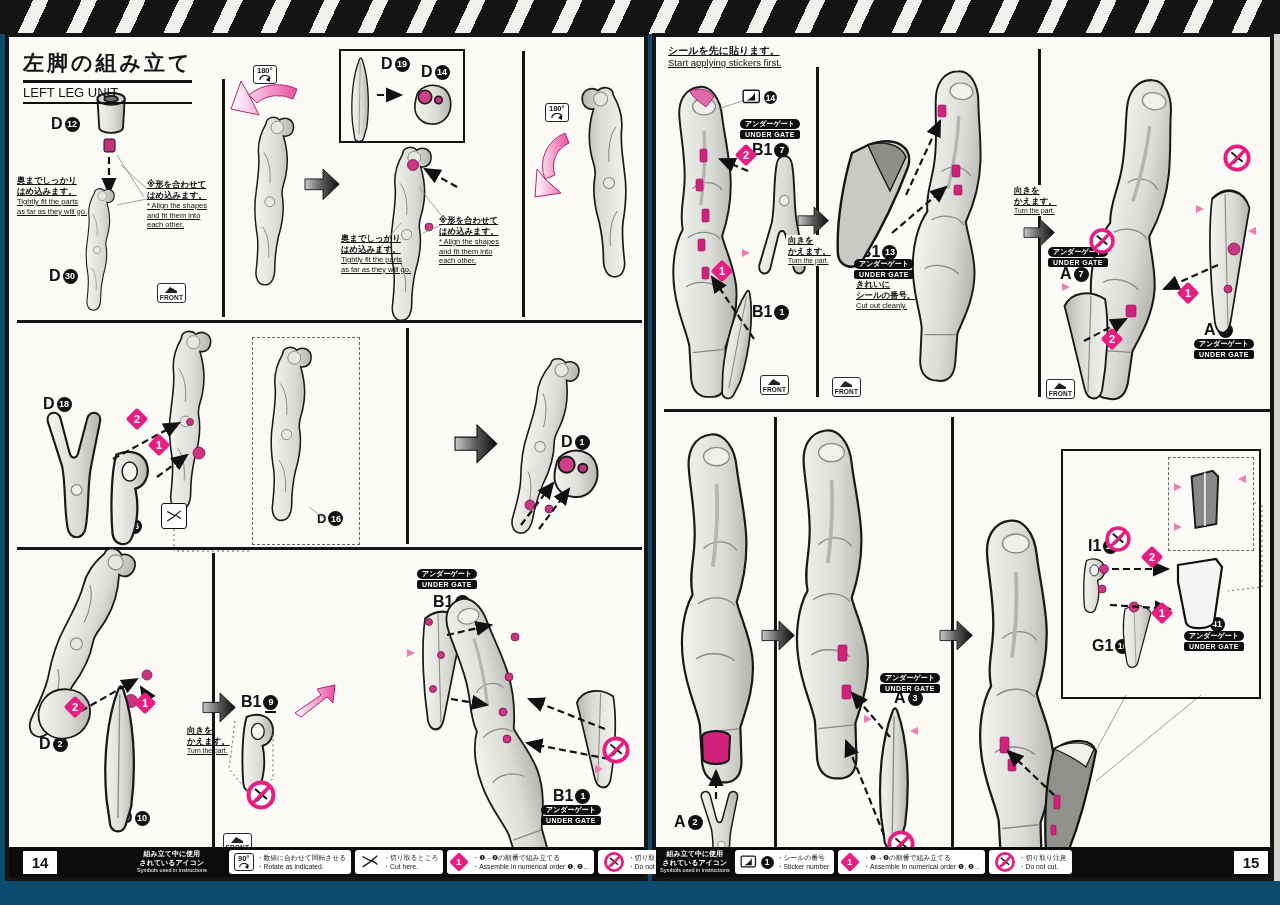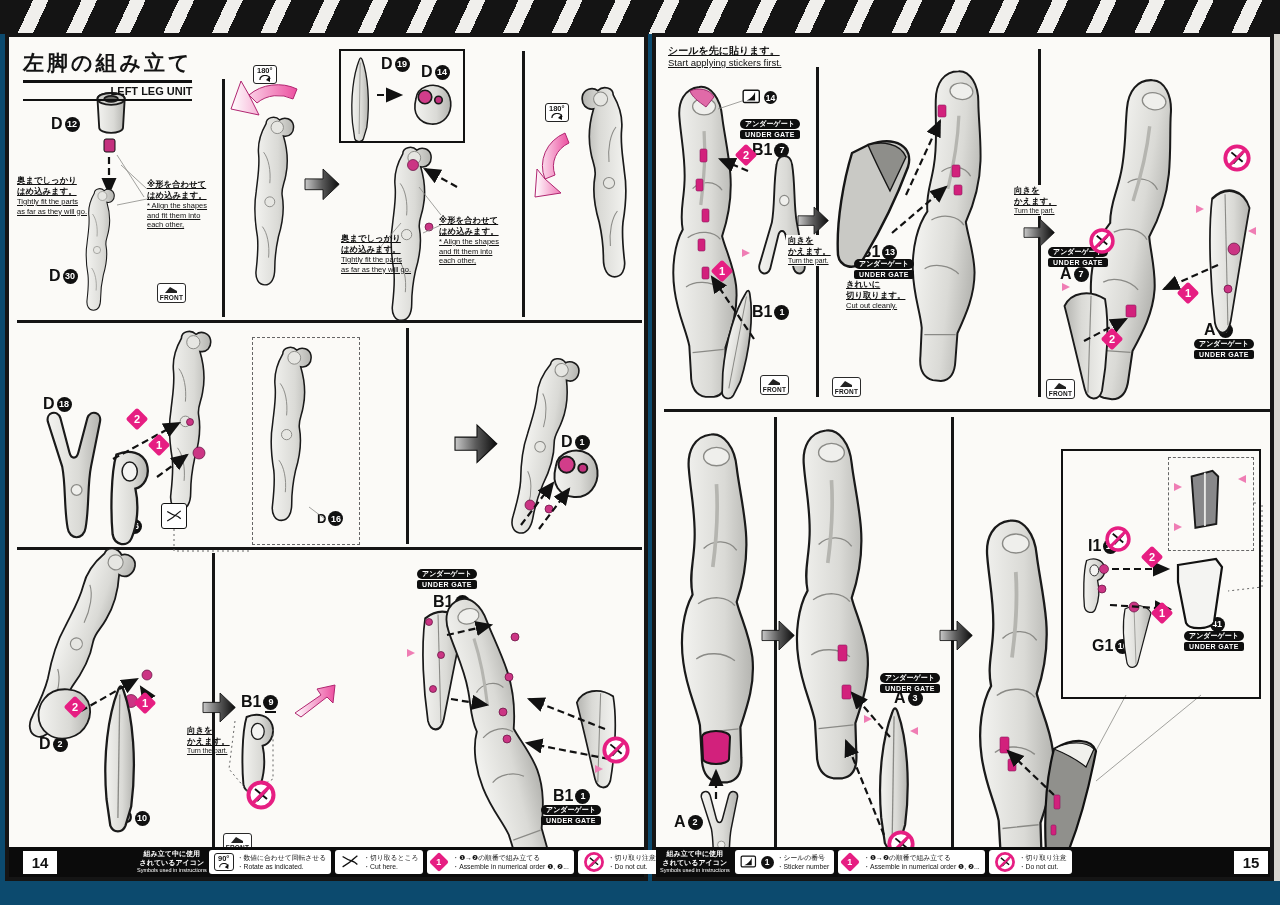--- a/index.html
+++ b/index.html
@@ -262,21 +262,21 @@
     <path class="dl" d="M438,598 L482,588"></path>
         <path class="dl" d="M442,662 L478,668"></path>
     <path class="dl" d="M596,692 L520,662"></path>
         <path class="dl" d="M600,722 L518,706"></path>
     <polygon class="tri" points="398,612 406,616 398,620"></polygon>
         <polygon class="tri" points="586,728 594,732 586,736"></polygon>
   </svg>
 
   <div class="abs" style="left:14px;top:12px;z-index:6">
     <div style="font-size:21px;font-weight:bold;letter-spacing:3px;border-bottom:3.5px solid #111;padding-bottom:3px">左脚の組み立て</div>
-    <div style="font-size:11px;font-weight:bold;text-align:right;border-bottom:2.5px solid #111;padding:2px 0">LEFT LEG UNIT</div>
+    <div style="font-size:13px;font-weight:normal;text-align:left;border-bottom:2.5px solid #111;padding:2px 0">LEFT LEG UNIT</div>
   </div>
 
   <div class="abs hline" style="left:8px;top:283px;width:625px"></div>
   <div class="abs hline" style="left:8px;top:510px;width:625px"></div>
   <div class="abs vline" style="left:213px;top:42px;height:238px"></div>
   <div class="abs vline" style="left:513px;top:14px;height:266px"></div>
   <div class="abs vline" style="left:397px;top:291px;height:216px"></div>
   <div class="abs vline" style="left:203px;top:516px;height:298px"></div>
 
   <div class="box-solid" style="left:330px;top:12px;width:122px;height:90px"></div>
@@ -430,21 +430,21 @@
         <span>FRONT</span>
       </div>
 
   <div class="legendbar">
     <div class="pagebox" style="margin-left:14px">14</div>
     <div class="lgtitle" style="margin-left:80px">
       <div class="j">組み立て中に使用</div>
       <div class="j">されているアイコン</div>
       <div class="e">Symbols used in instructions</div>
     </div>
-    <div class="lgbox" style="margin-left:2px">
+    <div class="lgbox" style="margin-left:22px">
       <div class="rot" style="position:static">
             <span>90°</span>
             <svg width="12" height="6" viewBox="0 0 14 7">
               <path d="M2,5 A5,4 0 0 1 12,4" fill="none" stroke="#111" stroke-width="1.2"></path>
               <path d="M12,1 L12,7 L8,5 Z" fill="#111"></path>
             </svg>
           </div>
       <div class="col">
             <div>・数値に合わせて回転させる</div>
             <div>・Rotate as indicated.</div>
@@ -683,23 +683,23 @@
   <div class="note" style="left:130px;top:198px;background:#fbfaf7;padding:0 2px">
     <div class="jp">向きを</div>
         <div class="jp">かえます。</div>
     <div style="font-size:6.8px">Turn the part.</div>
   </div>
   <div class="note" style="left:356px;top:148px;background:#fbfaf7;padding:0 2px">
     <div class="jp">向きを</div>
         <div class="jp">かえます。</div>
     <div style="font-size:6.8px">Turn the part.</div>
   </div>
-  <div class="note" style="left:190px;top:242px">
+  <div class="note" style="left:200px;top:242px">
     <div class="jp">きれいに</div>
-        <div class="jp">切り取ります。</div>
+        <div class="jp">シールの番号。</div>
     <div>Cut out cleanly.</div>
   </div>
 
   <div class="diamond" style="left:82px;top:110px">
         <span>2</span>
       </div>
   <div class="diamond" style="left:58px;top:226px">
         <span>1</span>
       </div>
   <div class="diamond" style="left:524px;top:248px">

